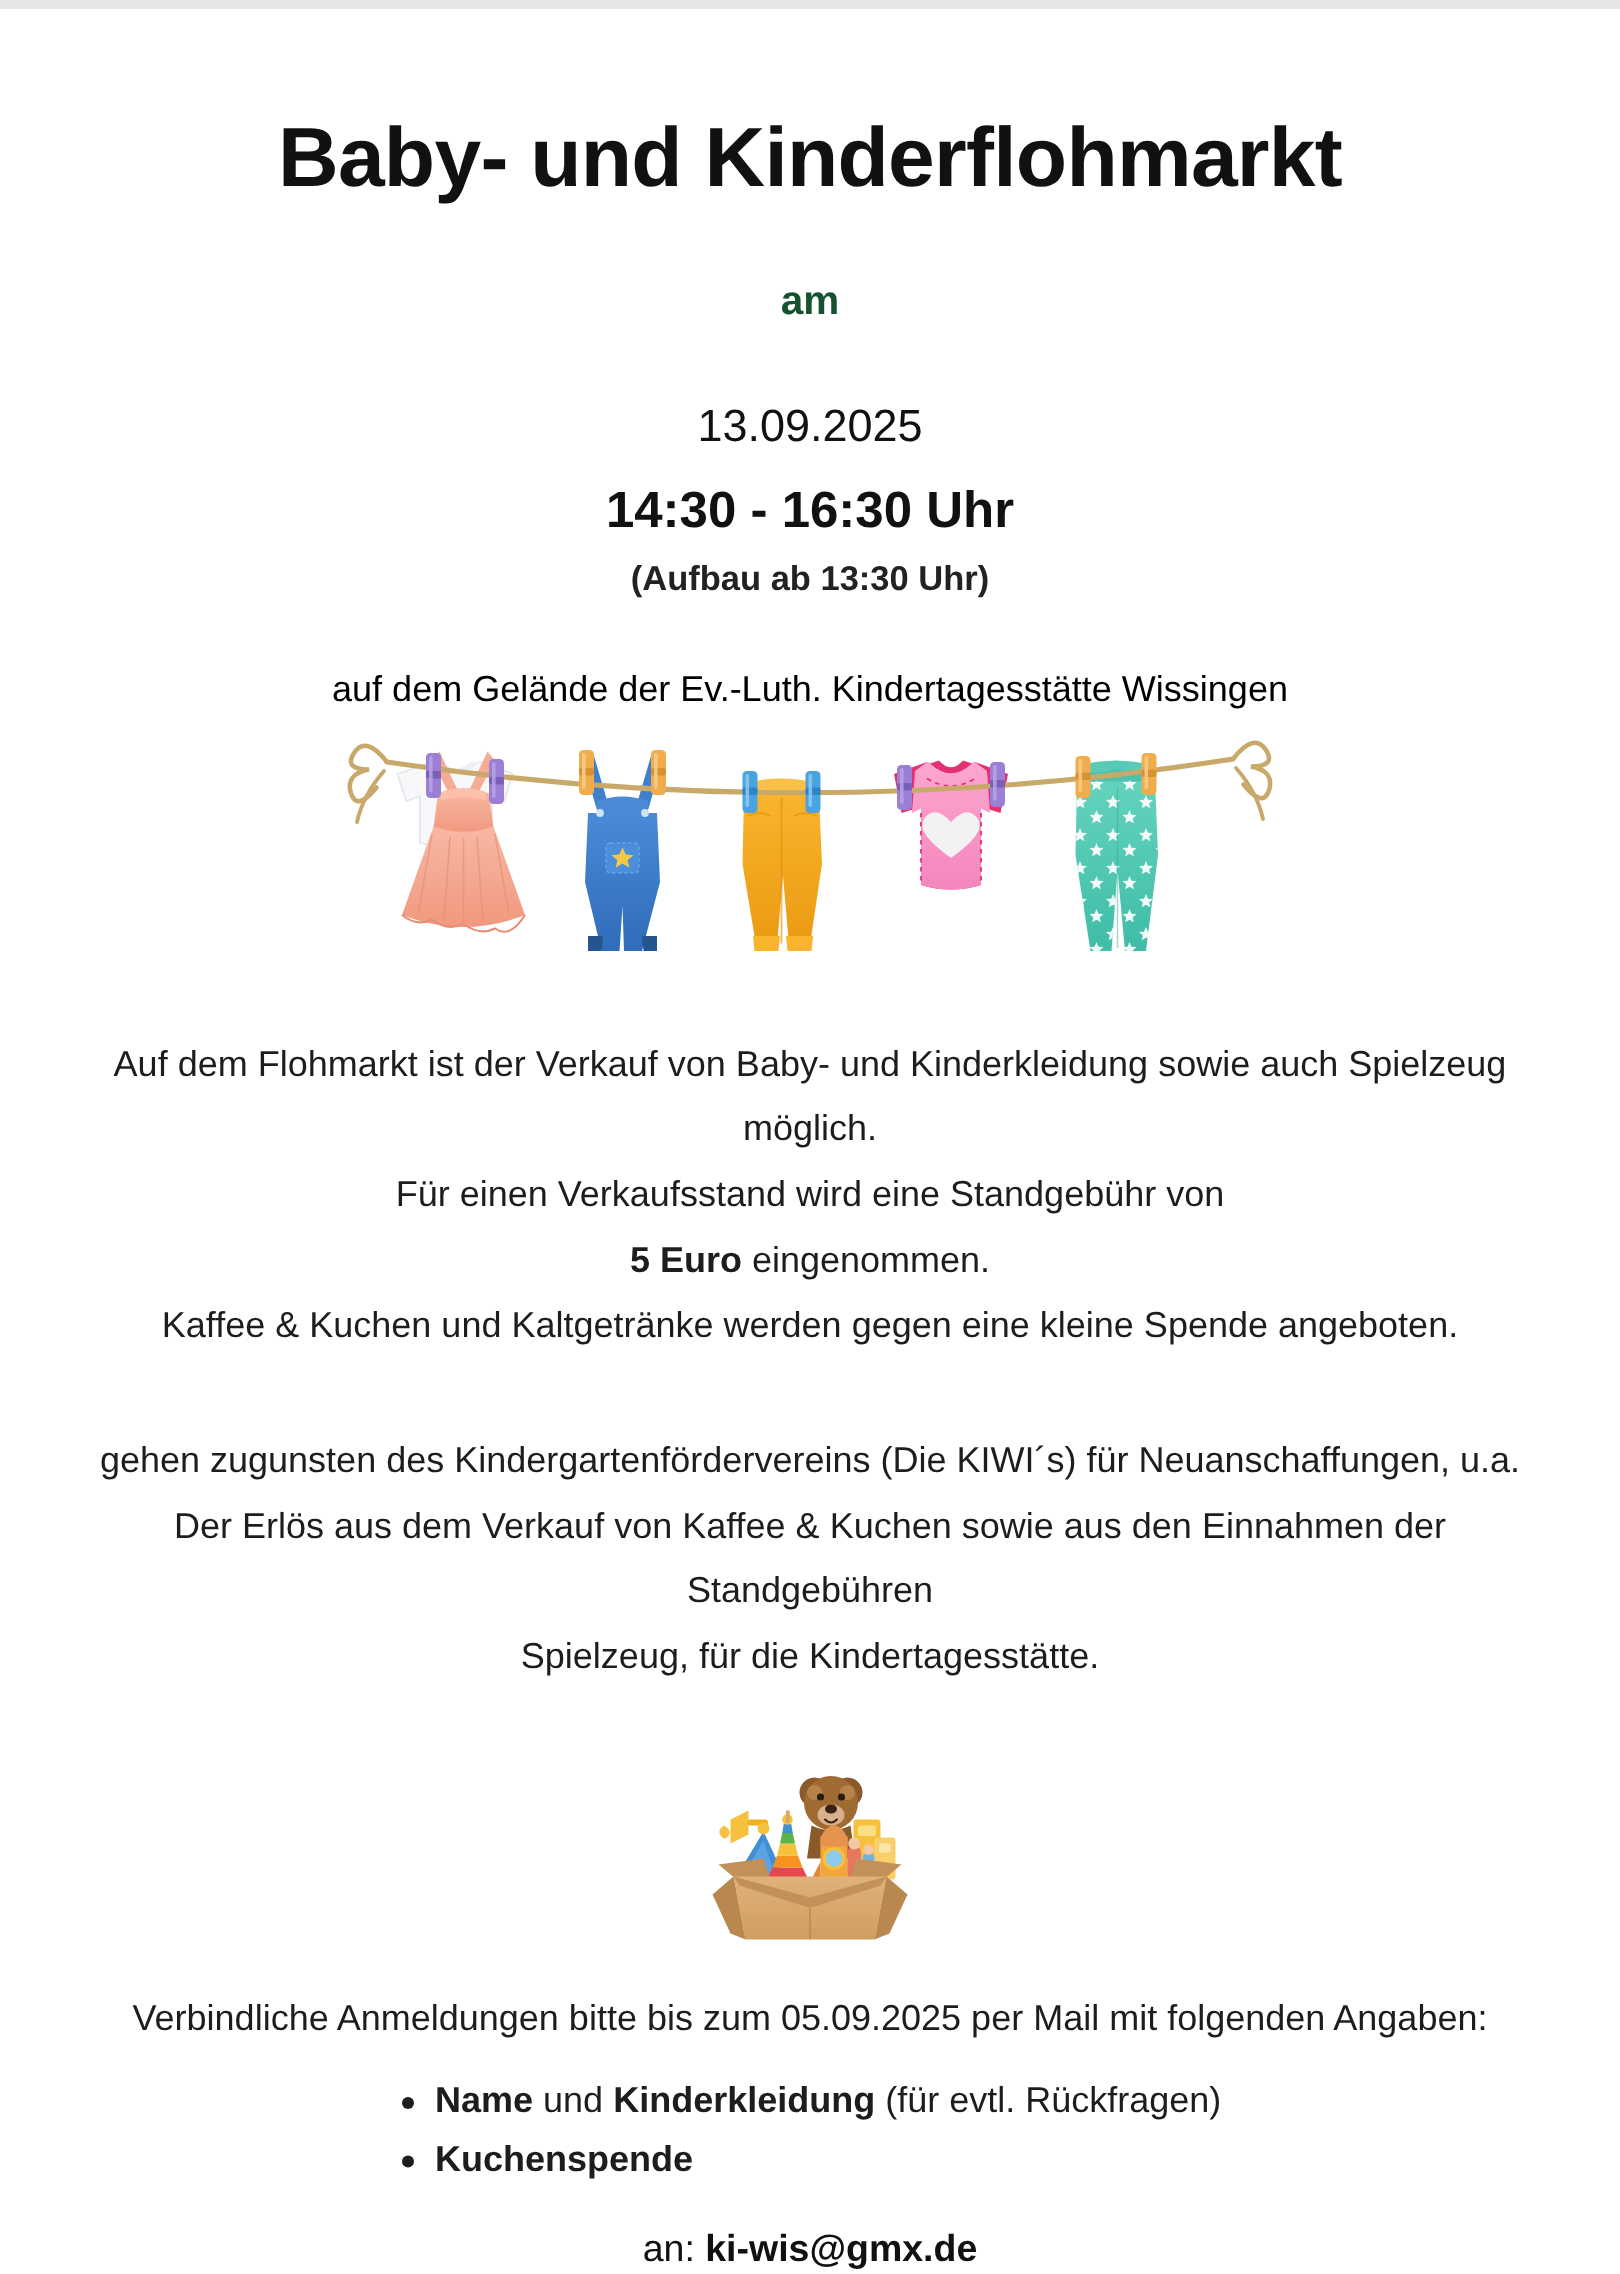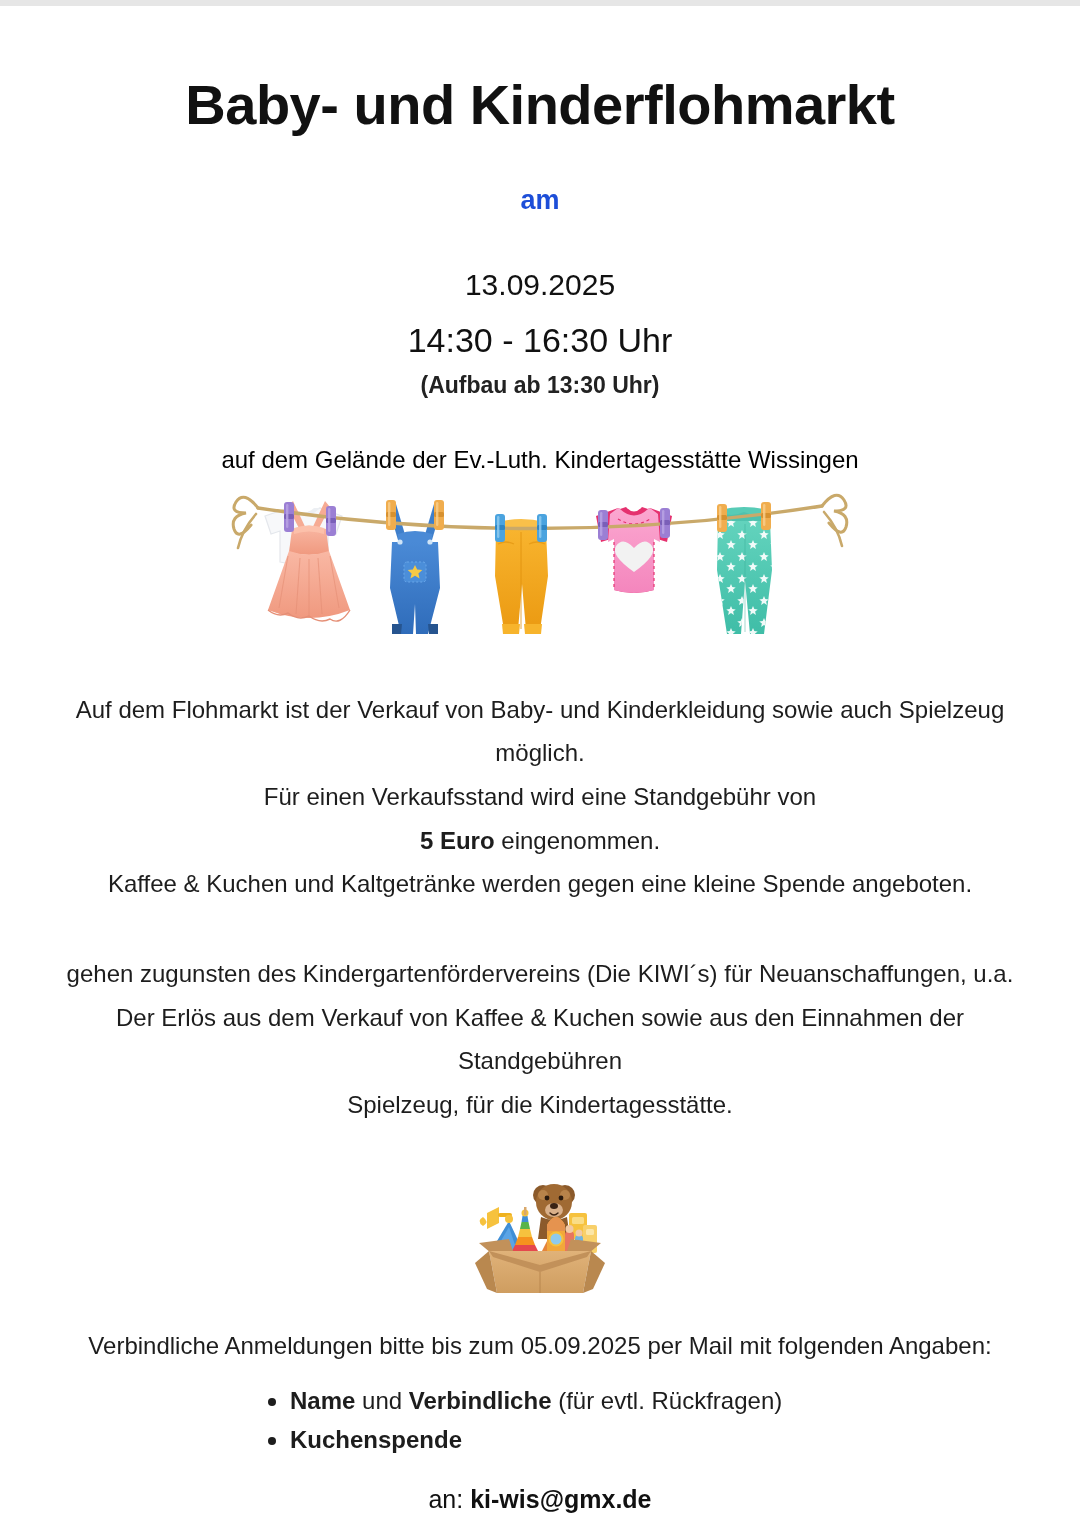--- a/index.html
+++ b/index.html
@@ -40,33 +40,33 @@
     margin: 0;
     padding-top: 54px;
     line-height: 1.12;
     color: #111111;
   }
   .am {
     text-align: center;
     font-size: 27px;
     font-weight: bold;
     margin-top: 48px;
-    color: #1d4ed8;
+    color: #14532d;
   }
   .date {
     text-align: center;
     font-size: 30px;
     font-weight: normal;
     margin-top: 52px;
     color: #111111;
   }
   .time {
     text-align: center;
     font-size: 34px;
-    font-weight: normal;
+    font-weight: bold;
     margin-top: 19px;
     color: #111111;
   }
   .setup {
     text-align: center;
     font-size: 23px;
     font-weight: bold;
     margin-top: 12px;
     color: #222222;
   }
@@ -431,21 +431,21 @@
 
         <path d="M75 103 L75 124" stroke="#b9884f" stroke-width="1.4" fill="none" opacity="0.7"></path>
       </g>
     </svg>
   </div>
 
   <div class="reg-line">Verbindliche Anmeldungen bitte bis zum 05.09.2025 per Mail mit folgenden Angaben:</div>
 
   <ul class="bullets">
     <li>
-      <span class="dot"></span><span class="b">Name</span><span> und </span><span class="b">Verbindliche</span><span> (für evtl. Rückfragen)</span>
+      <span class="dot"></span><span class="b">Name</span><span> und </span><span class="b">Kinderkleidung</span><span> (für evtl. Rückfragen)</span>
     </li>
     <li>
       <span class="dot"></span><span class="b">Kuchenspende</span><span></span>
     </li>
   </ul>
 
   <div class="email-line">
     <span>an: </span><span class="b">ki-wis@gmx.de</span>
   </div>
 

